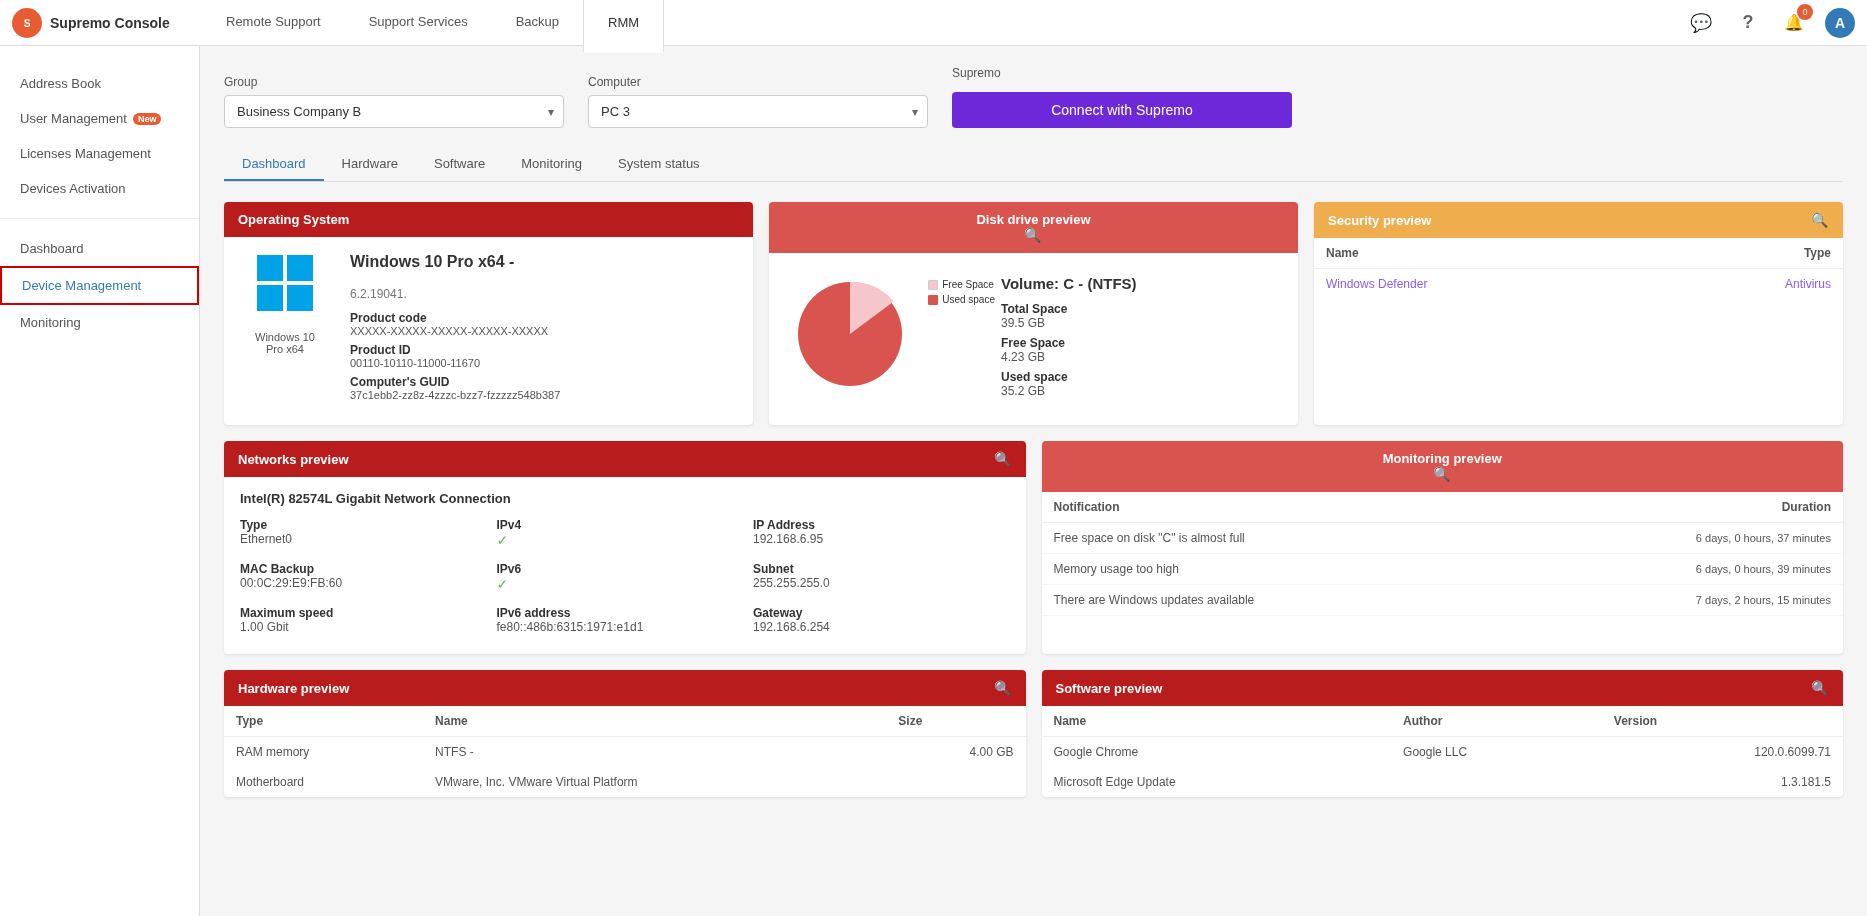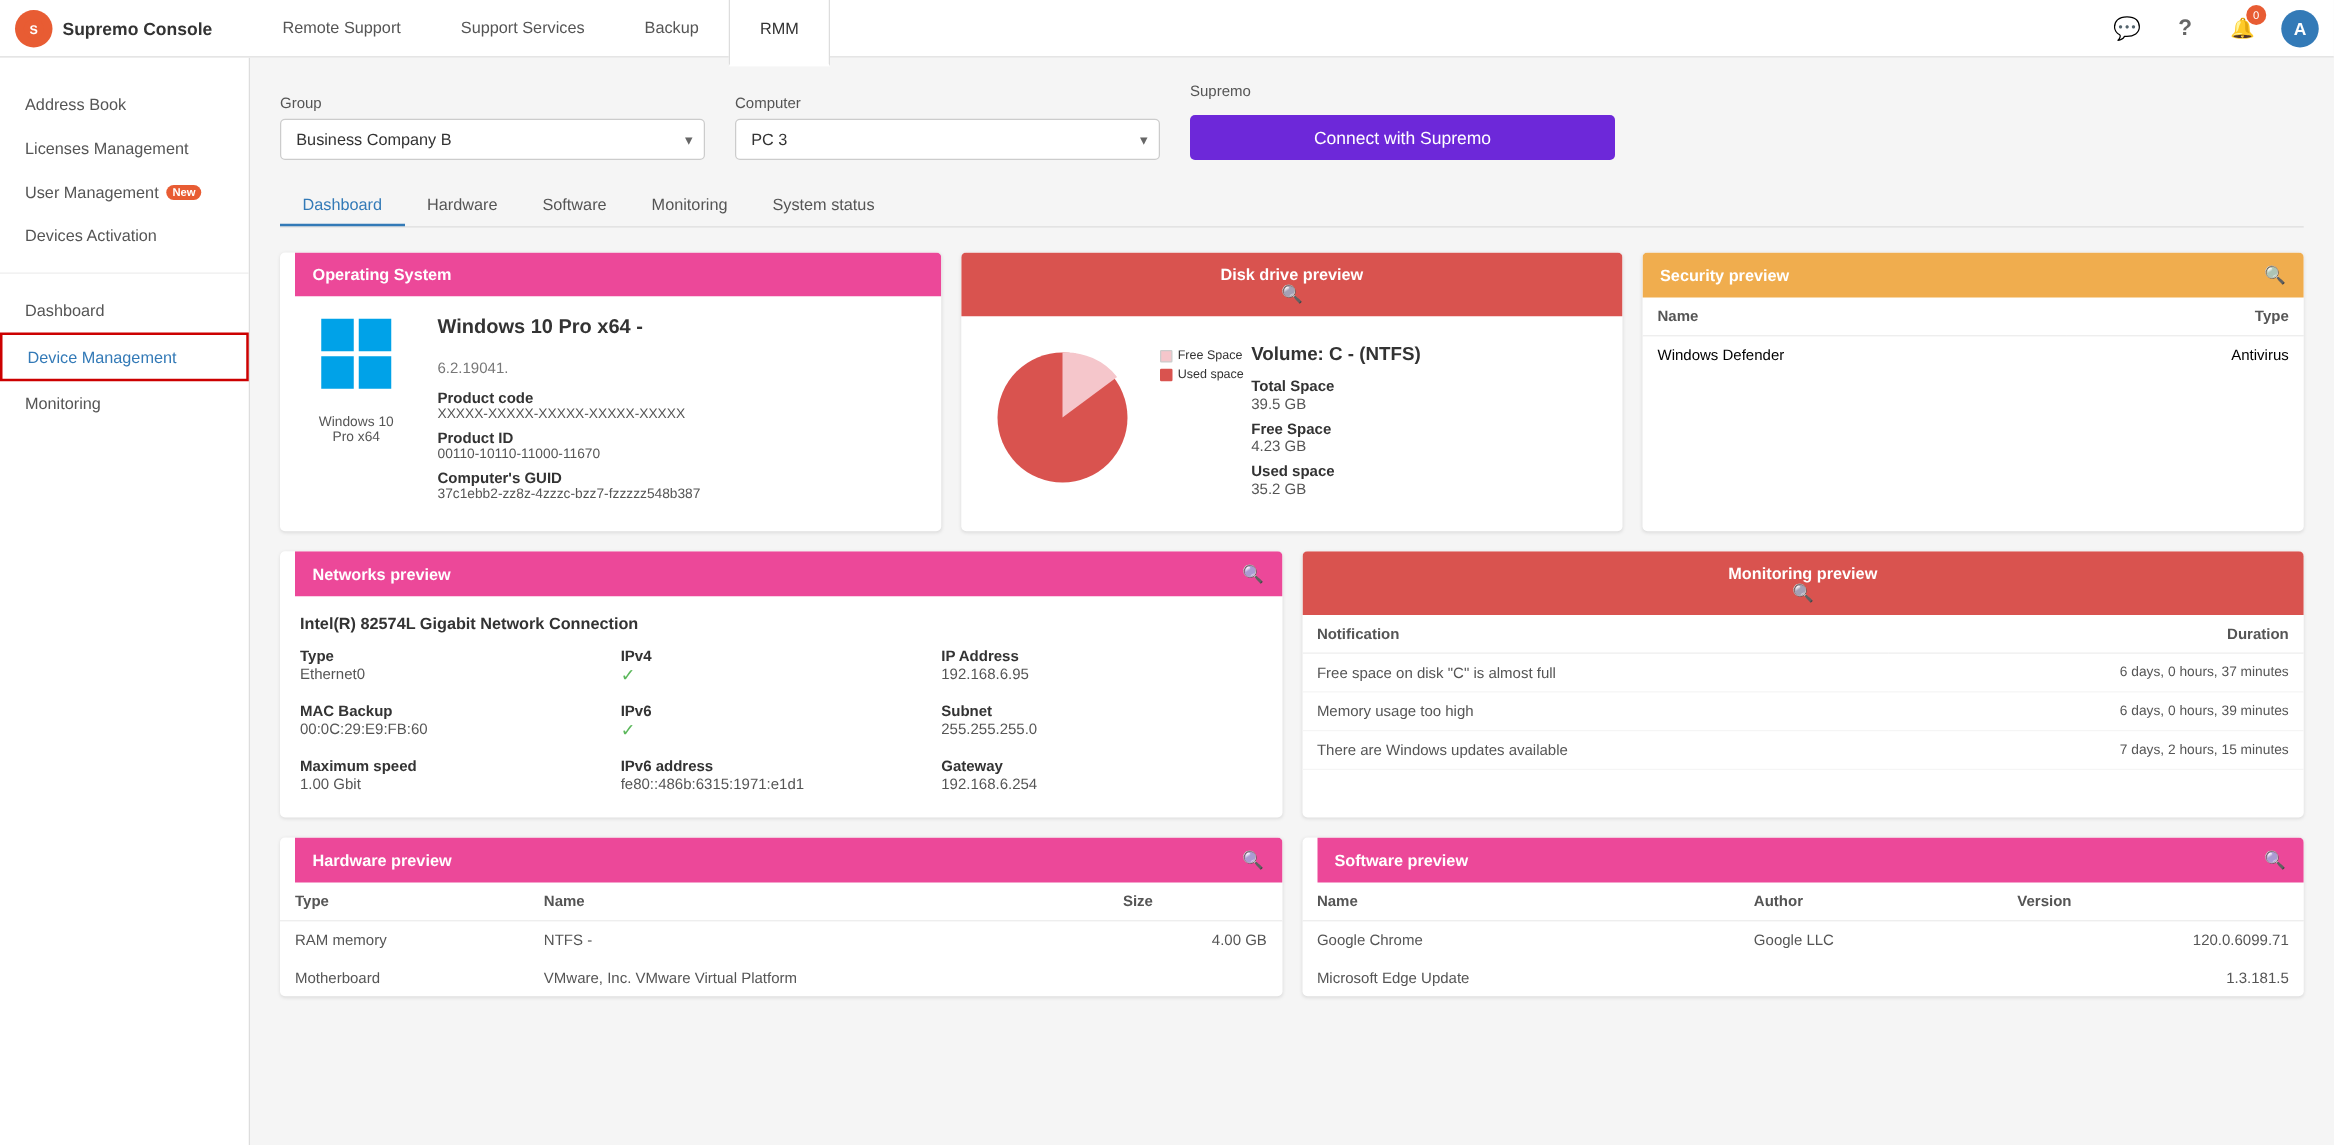--- a/index.html
+++ b/index.html
@@ -122,21 +122,21 @@
     }
     .cards-grid-bottom {
       display: grid; grid-template-columns: 1fr 1fr; gap: 16px;
     }
 
     .card { border-radius: 4px; overflow: hidden; background: #fff; box-shadow: 0 1px 3px rgba(0,0,0,0.1); }
     .card-header {
       padding: 10px 14px; display: flex; align-items: center; justify-content: space-between;
       font-size: 13px; font-weight: 600; color: #fff;
     }
-    .card-header.blue { background: #ec4899; margin-left: 12px; }
+    .card-header.blue { background: #b91c1c; }
     .card-header.red { background: #d9534f; flex-direction: column; }
     .card-header.yellow { background: #f0ad4e; color: #fff; }
     .search-icon-white { color: #fff; font-size: 14px; cursor: pointer; }
 
     
     .os-card-body {
       display: flex; gap: 20px; padding: 16px;
     }
     .os-icon-section {
       display: flex; flex-direction: column; align-items: center; gap: 6px; min-width: 90px;
@@ -163,21 +163,21 @@
     .disk-stat-label { font-size: 12px; font-weight: 700; color: #333; }
     .disk-stat-value { font-size: 12px; color: #555; }
 
     
     .security-table { width: 100%; border-collapse: collapse; }
     .security-table th {
       text-align: left; padding: 8px 12px; font-size: 12px;
       font-weight: 600; color: #555; border-bottom: 1px solid #eee;
     }
     .security-table th:last-child { text-align: right; }
-    .security-table td { padding: 8px 12px; font-size: 12px; color: #000000; }
+    .security-table td { padding: 8px 12px; font-size: 12px; color: #8b5cf6; }
     .security-table td:last-child { text-align: right; }
 
     
     .network-card-body { padding: 14px 16px; }
     .network-title { font-size: 13px; font-weight: 600; color: #333; margin-bottom: 12px; }
     .network-grid {
       display: grid; grid-template-columns: 1fr 1fr 1fr; gap: 8px 0;
     }
     .net-field { margin-bottom: 6px; }
     .net-field-label { font-size: 12px; font-weight: 700; color: #333; }
@@ -245,25 +245,25 @@
   </div>
 </nav>
 
 <div class="app-body">
 
   <aside class="sidebar">
     <div class="sidebar-item">
       <span>Address Book</span>
     </div>
     <div class="sidebar-item">
-      <span>Licenses Management</span>
-    </div>
-    <div class="sidebar-item">
       <span>User Management</span>
       <span class="new-badge">New</span>
+    </div>
+    <div class="sidebar-item">
+      <span>Licenses Management</span>
     </div>
     <div class="sidebar-item">
       <span>Devices Activation</span>
     </div>
     <div class="sidebar-divider"></div>
     <div class="sidebar-item">
       <span>Dashboard</span>
     </div>
     <div class="sidebar-item active">
       <span>Device Management</span>

